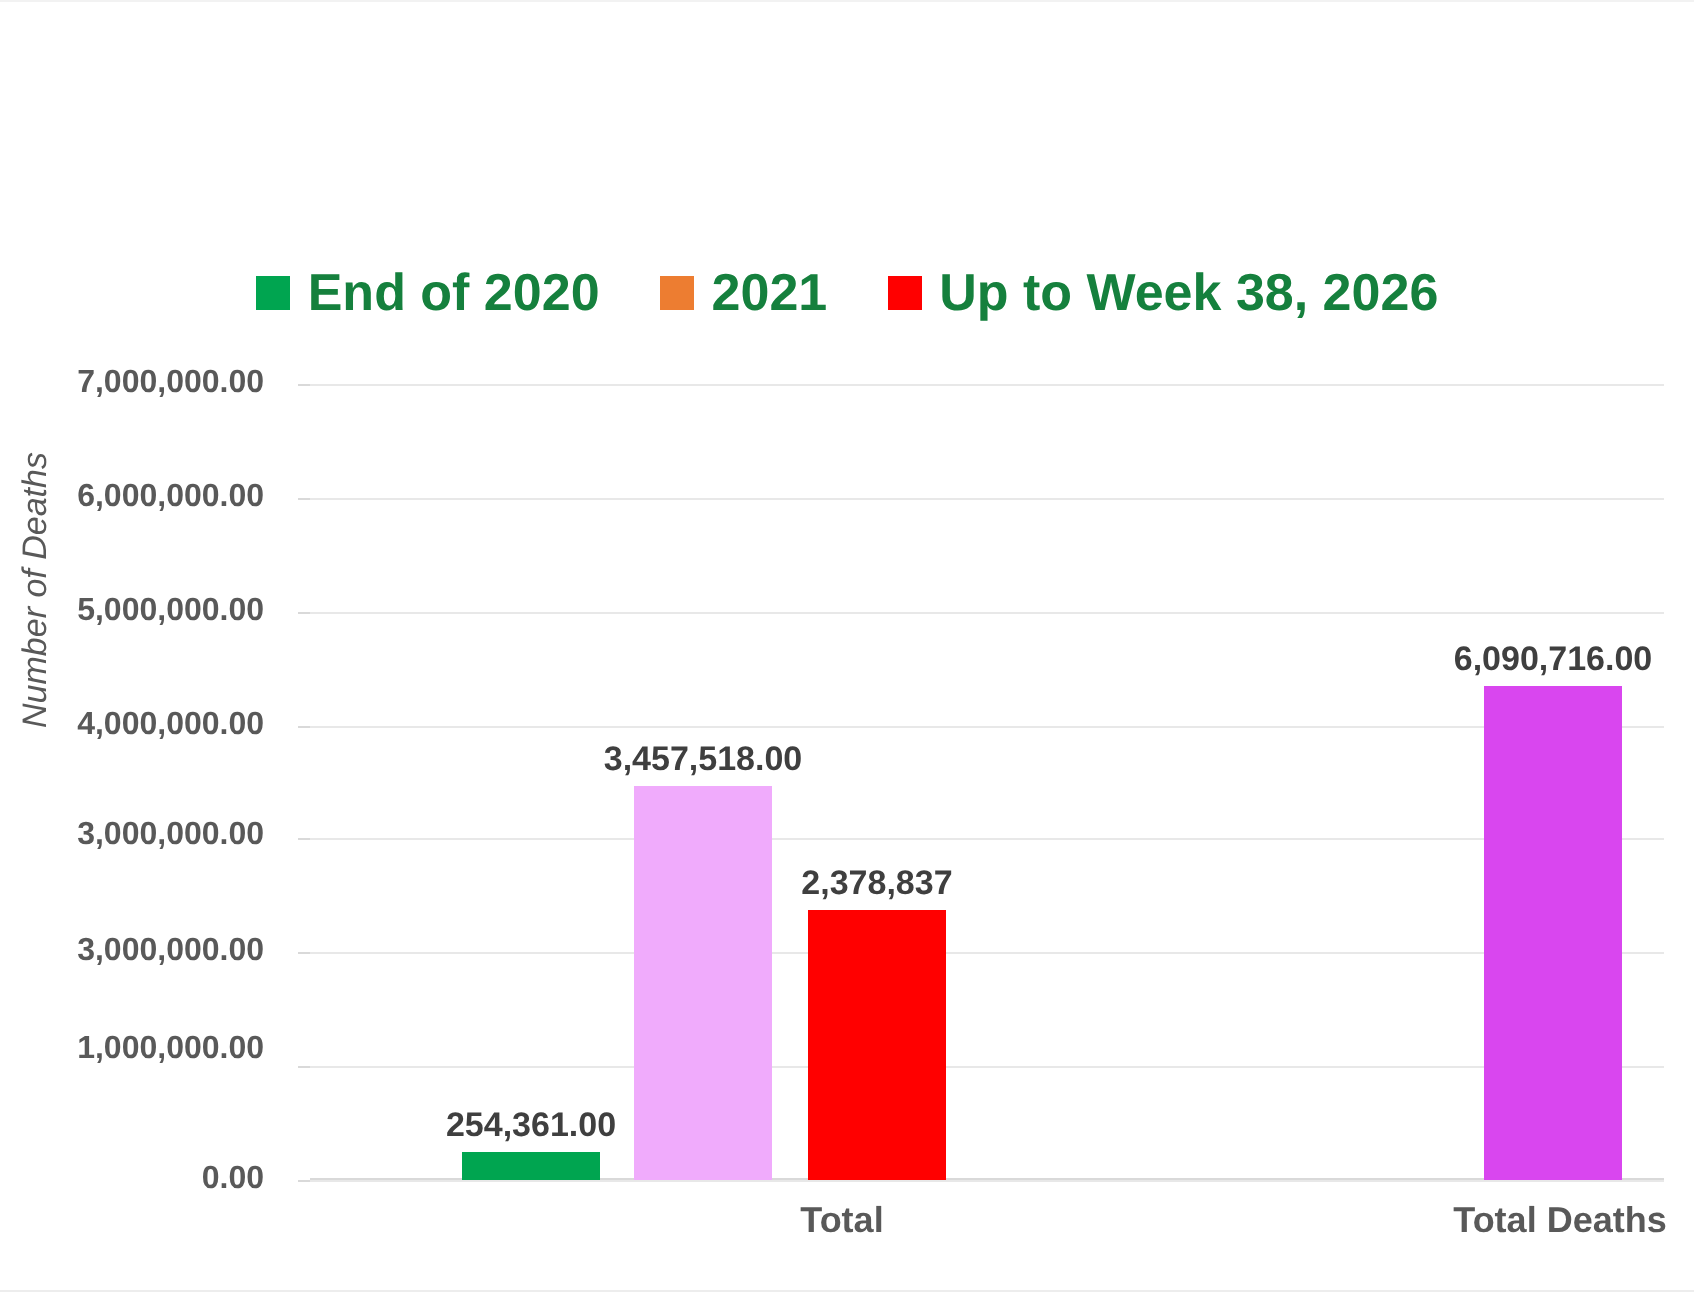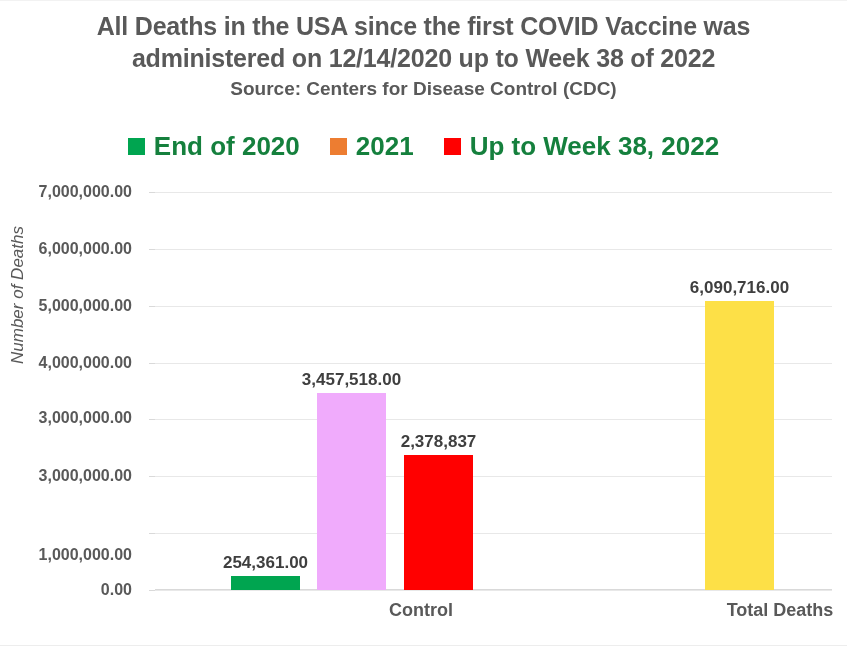--- a/index.html
+++ b/index.html
@@ -205,55 +205,48 @@
     background: #f2f2f2;
   }
 </style>
 </head>
 <body>
 
 <div id="chart-root">
 
   <div class="top-rule"></div>
 
-  <div class="title-block">
-    <div class="chart-title">
-      <span class="title-line">All Deaths in the USA since the first COVID Vaccine was</span>
-      <span class="title-line">administered on  12/14/2020 up to Week 38 of 2022</span>
-    </div>
-    <div class="chart-subtitle">Source: Centers for Disease Control (CDC)</div>
-  </div>
 
   <div class="legend">
     <div class="legend-item">
       <span class="legend-swatch" style="background: rgb(0, 165, 80);"></span>
       <span class="legend-label">End of 2020</span>
     </div>
     <div class="legend-item">
       <span class="legend-swatch" style="background: rgb(237, 125, 49);"></span>
       <span class="legend-label">2021</span>
     </div>
     <div class="legend-item">
       <span class="legend-swatch" style="background: rgb(255, 0, 0);"></span>
-      <span class="legend-label">Up to Week 38, 2022</span>
+      <span class="legend-label">Up to Week 38, 2026</span>
     </div>
   </div>
 
   <div class="plot-wrap">
 
     <div class="yaxis-title">Number of Deaths</div>
 
     <div id="ytick-labels">
         <div class="ytick" style="top: 192px; left: 0px;">7,000,000.00</div>
         <div class="ytick" style="top: 248.857px; left: 0px;">6,000,000.00</div>
         <div class="ytick" style="top: 305.714px; left: 0px;">5,000,000.00</div>
         <div class="ytick" style="top: 362.571px; left: 0px;">4,000,000.00</div>
         <div class="ytick" style="top: 402px; left: 0px; margin-top: 16px;">3,000,000.00</div>
         <div class="ytick" style="top: 476.286px; left: 0px;">3,000,000.00</div>
-        <div class="ytick" style="top: 555px; left: 0px;">1,000,000.00</div>
+        <div class="ytick" style="top: 525px; left: 0px;">1,000,000.00</div>
         <div class="ytick" style="top: 590px; left: 0px;">0.00</div>
       </div>
     <div class="ytick-marks" id="ytick-marks">
         <div class="ytick-dash" style="top: 0px;"></div>
         <div class="ytick-dash" style="top: 56.8571px;"></div>
         <div class="ytick-dash" style="top: 113.714px;"></div>
         <div class="ytick-dash" style="top: 170.571px;"></div>
         <div class="ytick-dash" style="top: 227.429px;"></div>
         <div class="ytick-dash" style="top: 284.286px;"></div>
         <div class="ytick-dash" style="top: 341.143px;"></div>
@@ -275,26 +268,26 @@
       <div id="bars">
           <div class="bar" style="left: 76px; width: 69px; height: 14.4622px; background: rgb(0, 165, 80);">
             <div class="bar-label">254,361.00</div>
           </div>
           <div class="bar" style="left: 162px; width: 69px; height: 196.585px; background: #f0abfc;">
             <div class="bar-label">3,457,518.00</div>
           </div>
           <div class="bar" style="left: 249px; width: 69px; height: 135.254px; background: rgb(255, 0, 0);">
             <div class="bar-label">2,378,837</div>
           </div>
-          <div class="bar" style="left: 550px; width: 69px; height: 289px; background: #fde047;">
+          <div class="bar" style="left: 587px; width: 69px; height: 247px; background: #d946ef;">
             <div class="bar-label">6,090,716.00</div>
           </div>
         </div>
     </div>
 
     <div class="cat-labels" id="cat-labels">
-        <div class="cat-label" style="left: 146px;">Control</div>
+        <div class="cat-label" style="left: 146px;">Total</div>
         <div class="cat-label" style="left: 505px;">Total Deaths</div>
       </div>
   </div>
 
   <div class="bottom-rule"></div>
 </div>
 
 </body></html>

